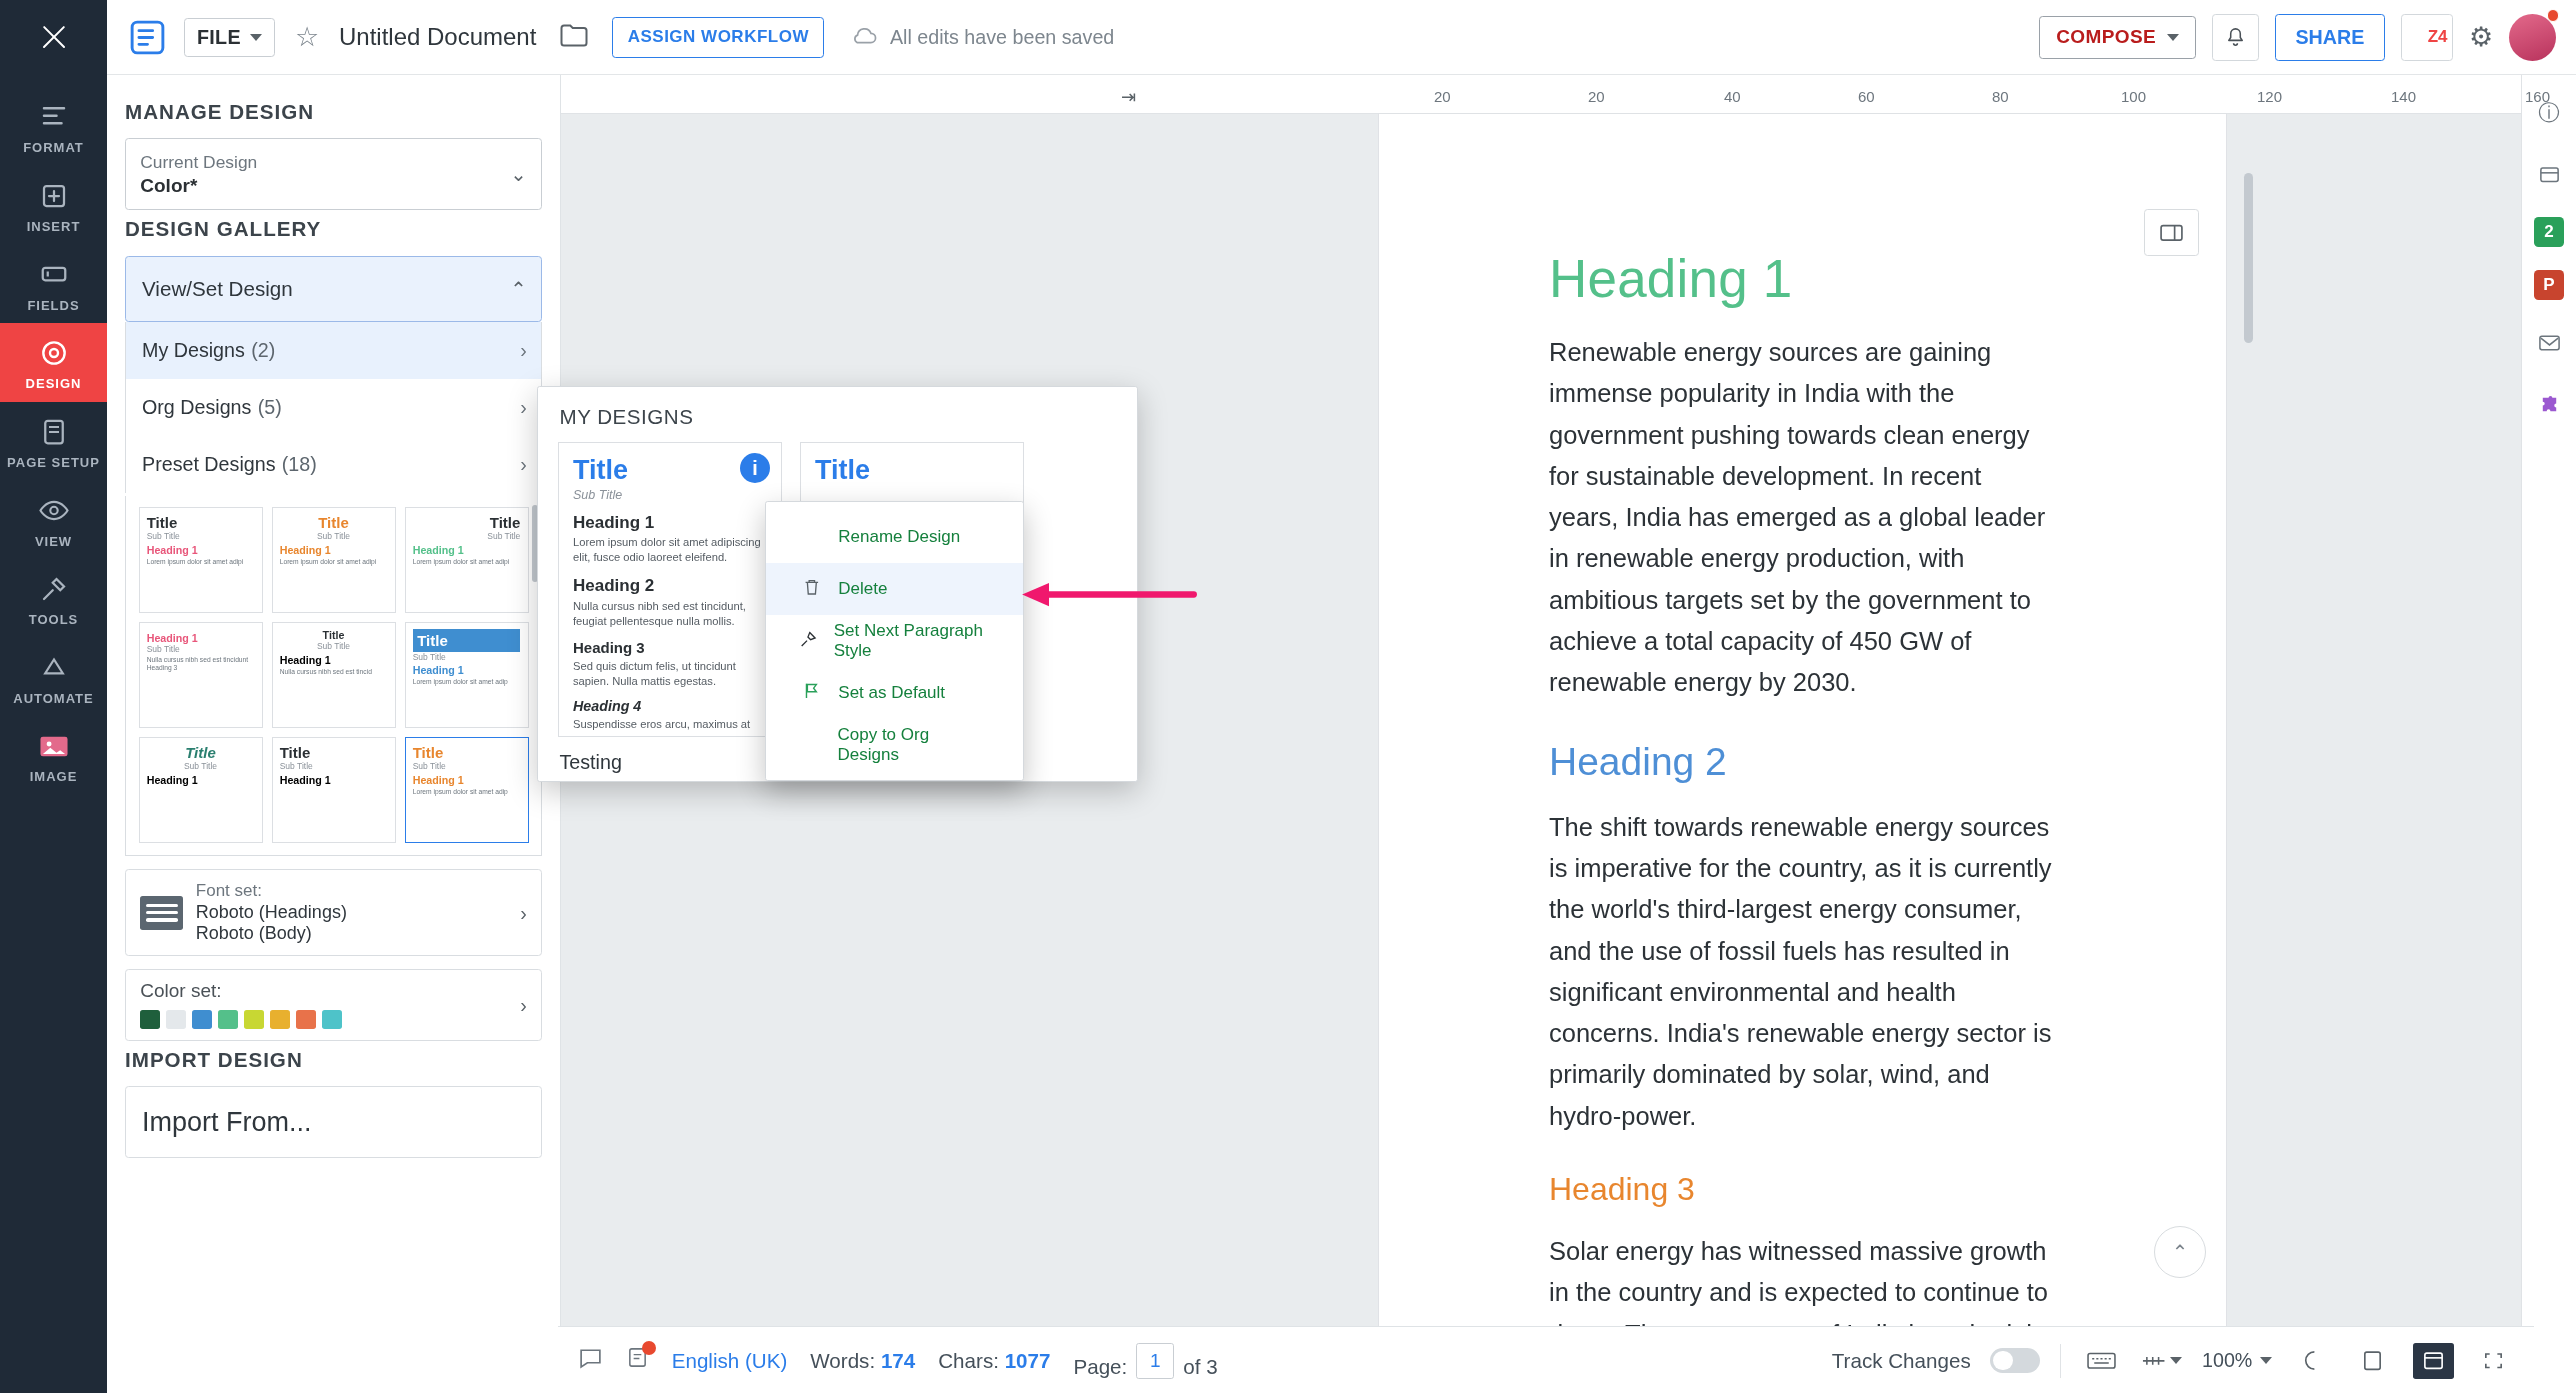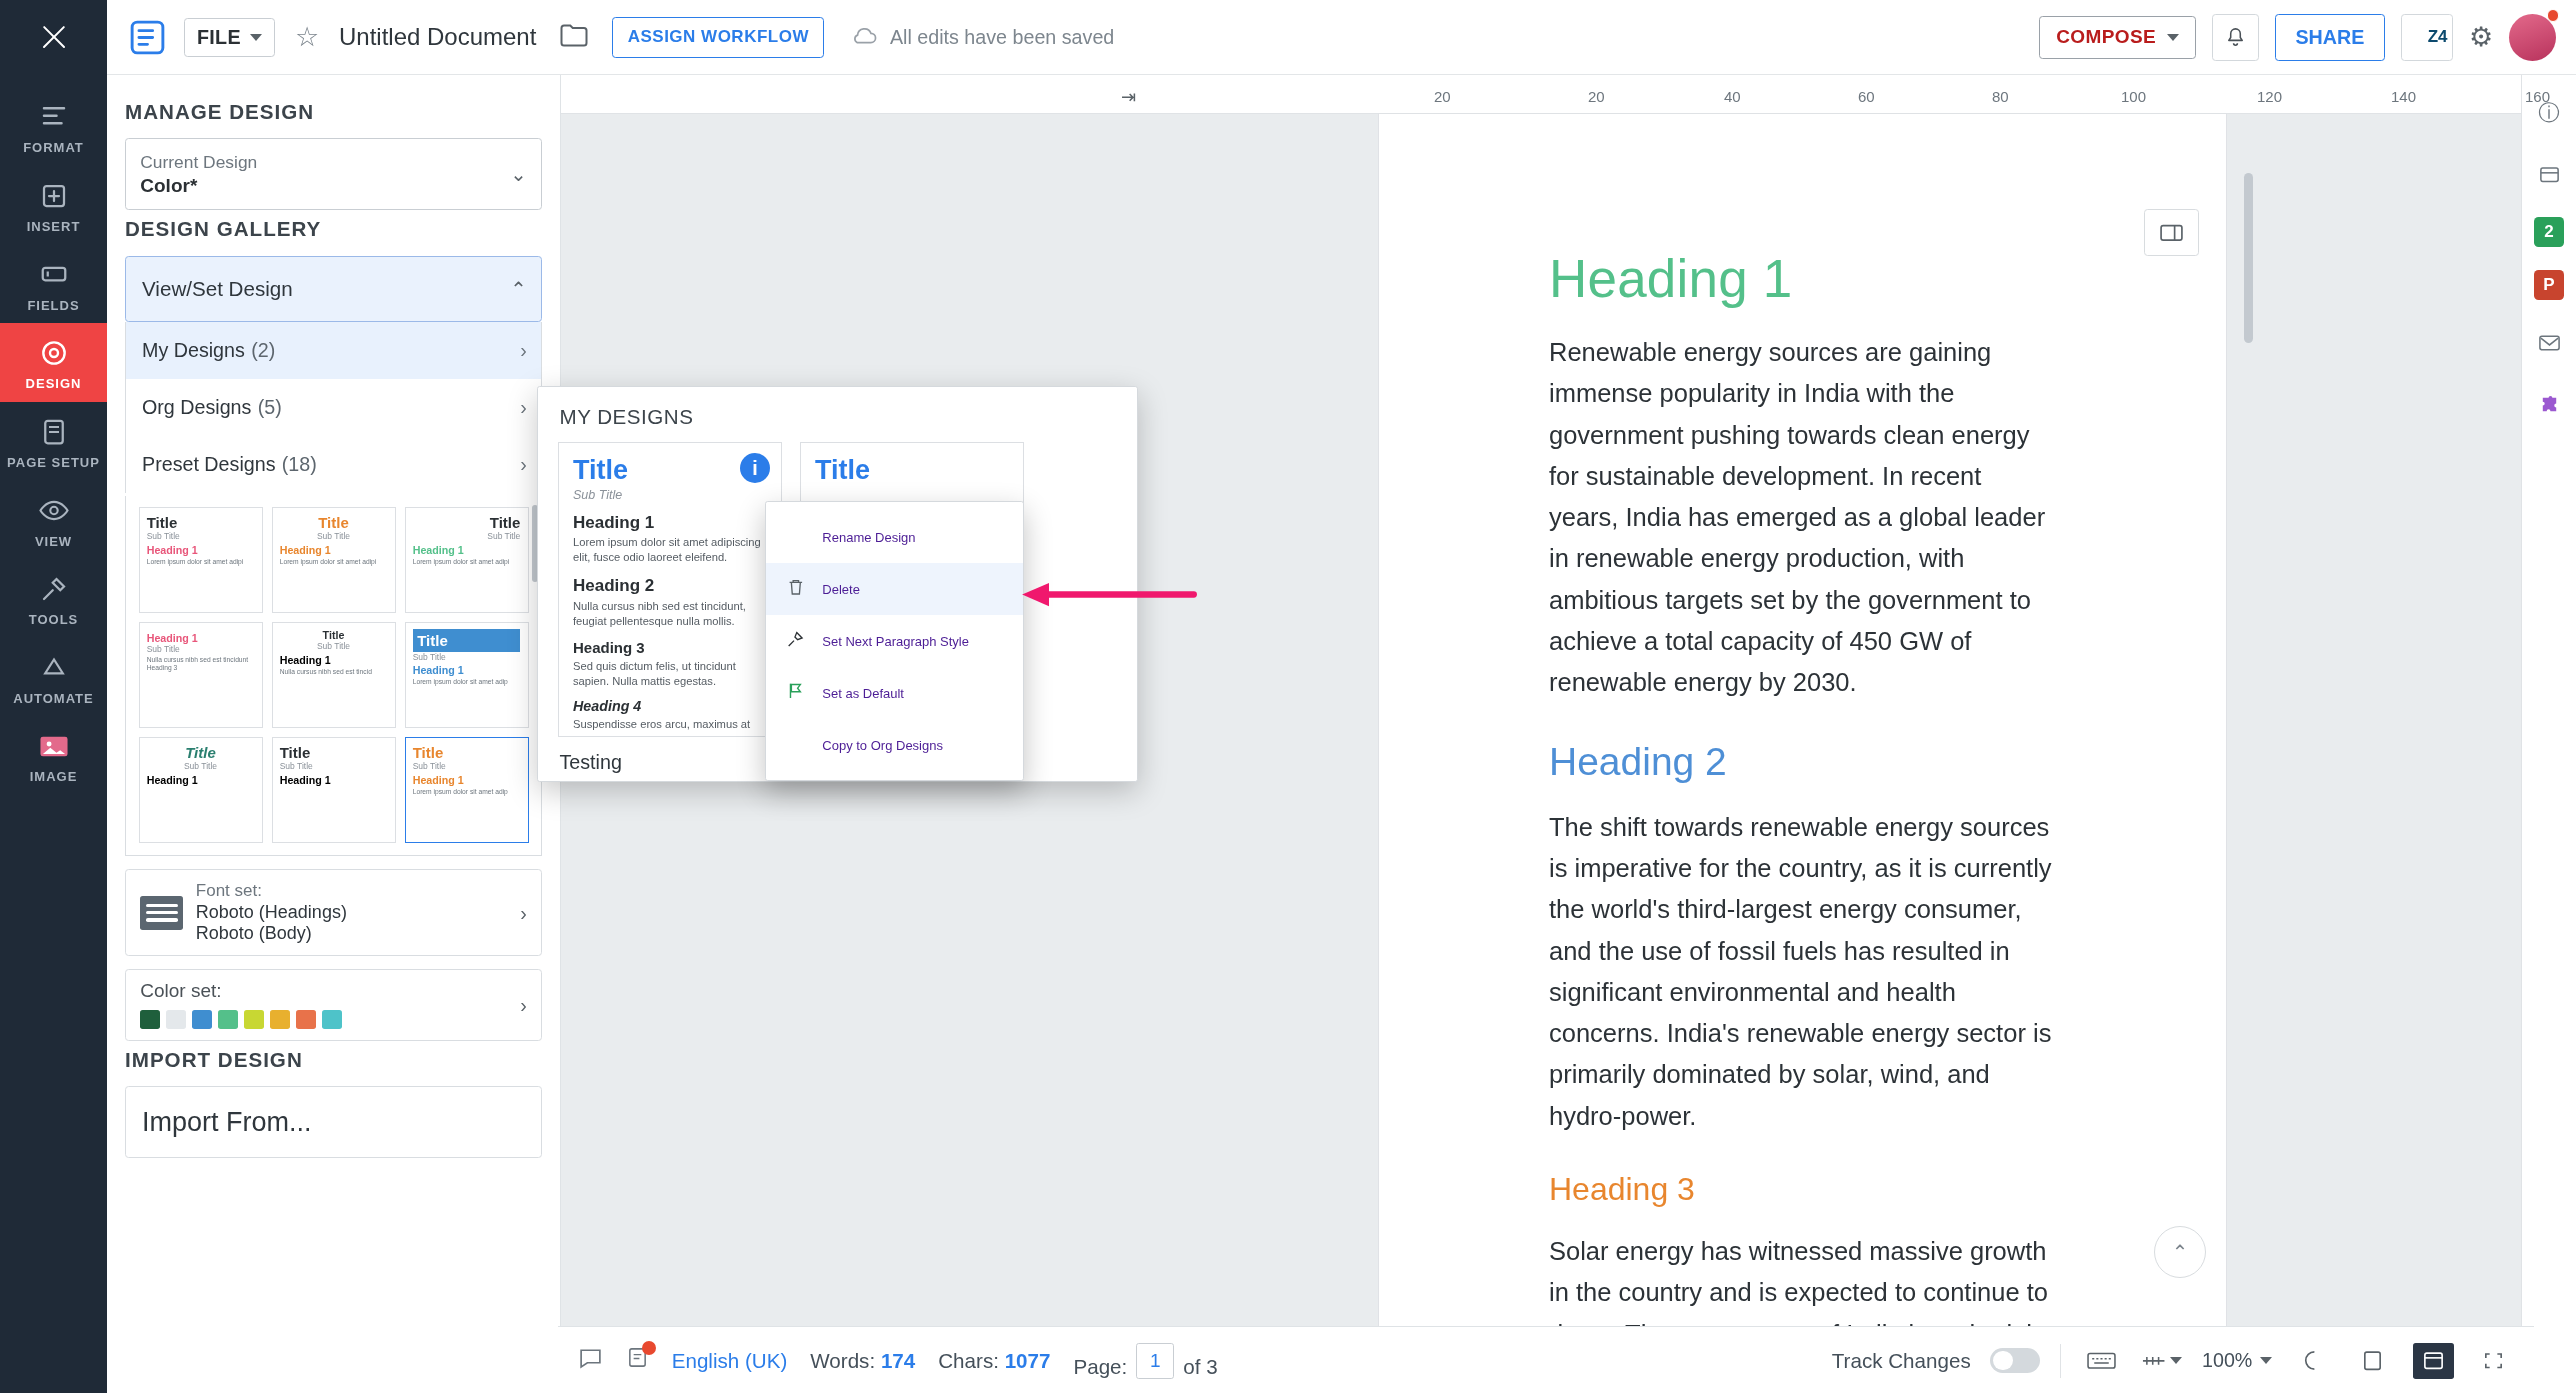--- a/index.html
+++ b/index.html
@@ -25,21 +25,21 @@
   .caret { width:0;height:0;border-left:6.3px solid transparent;border-right:6.3px solid transparent;border-top:7.2px solid #5a6268;}
   .star { margin-left:19.7px; font-size:27px; color:#7b848c; line-height:1; }
   .doc-title { margin-left:19.7px; font-size:24px; color:#2f363c; }
   .folder-ic { margin-left:23px; }
   .workflow-btn { margin-left:23px; height:41px; padding:0 14.3px; border:0.9px solid #2b7de9; color:#2b7de9; border-radius:3.6px; font-size:17px; font-weight:bold; letter-spacing:0.5px; display:flex; align-items:center; }
   .saved { margin-left:25px; display:flex; align-items:center; gap:10.7px; color:#7d868e; font-size:19.7px; }
   .topbar-right { margin-left:auto; display:flex; align-items:center; gap:16px; padding-right:19.7px; }
   .compose-btn { height:43px; padding:0 16px; border:0.9px solid #9aa1a8; border-radius:3.6px; display:flex; align-items:center; gap:10.7px; font-size:19px; font-weight:bold; color:#b91c1c; letter-spacing:0.4px;}
   .bell { width:47px; height:47px; border:0.9px solid #d3d8dc; border-radius:3.6px; display:flex; align-items:center; justify-content:center; font-size:23px; color:#4a5157;}
   .share-btn { height:47px; padding:0 19.7px; border:0.9px solid #2b7de9; border-radius:3.6px; color:#2b7de9; font-size:19.7px; font-weight:bold; display:flex; align-items:center;}
-  .zoho { width:52px; height:47px; border:0.9px solid #d3d8dc; border-radius:3.6px; display:flex;align-items:center;justify-content:center; font-size:17px; color:#0c4a6e; font-weight:bold;padding-left:21px;}
+  .zoho { width:52px; height:47px; border:0.9px solid #d3d8dc; border-radius:3.6px; display:flex;align-items:center;justify-content:center; font-size:17px; color:#ef4444; font-weight:bold;padding-left:21px;}
   .gear { font-size:27px; color:#5a6268; }
   .avatar-wrap { position:relative; }
   .avatar { width:47px;height:47px;border-radius:50%; background:linear-gradient(160deg,#e36a8b,#b8325c); }
   .avatar-dot { position:absolute; right:-2.7px; top:-4.5px; width:12.5px;height:12.5px;border-radius:50%; background:#e8492f; border:1.8px solid #fff;}
 
   
   .bodyrow { flex:1; display:flex; min-height:0; }
 
   
   .rail { width:107px; background:#1f2a37; display:flex; flex-direction:column; align-items:center; padding-top:12.5px; flex:0 0 107px;}
@@ -87,21 +87,21 @@
   .c-sub { font-size:12.5px; font-style:italic; color:#8a9199; margin-top:1.8px;}
   .c-h { font-size:17px; font-weight:bold; color:#2b3034; margin-top:10.7px;}
   .c-p { font-size:11.2px; color:#555c63; line-height:1.34; margin-top:2.7px;}
   .c-h4 { font-size:14.3px; font-weight:bold; font-style:italic; color:#2b3034; margin-top:9px;}
   .card-label { font-size:19.7px; color:#2f363c; padding:14.3px 1.8px 0 1.8px;}
   .info-dot { position:absolute; right:10.7px; top:10.7px; width:30px;height:30px;border-radius:50%; background:#2b7de9; color:#fff; display:flex;align-items:center;justify-content:center; font-size:19.7px; font-weight:bold;}
   .reset-row { border-top:0.9px solid #e2e5e8; padding:19.7px 21.5px; font-size:20.6px; color:#2f363c;}
 
   
   .ctx { position:absolute; left:765px; top:501px; width:259px; background:#fff; border:0.9px solid #d5d9dd; border-radius:2.7px; box-shadow:0 10.7px 29px rgba(0,0,0,.24); z-index:60; padding:9px 0;}
-  .ctx-item { height:52px; display:flex; align-items:center; gap:14.3px; padding:0 17px; font-size:13px; color:#4c1d95;}
+  .ctx-item { height:52px; display:flex; align-items:center; gap:14.3px; padding:0 33px; font-size:17px; color:#15803d;}
   .ctx-item.hl { background:#eef4fd; }
   .ctx-ic { width:25px; text-align:center; color:#5a6268; font-size:19px;}
   .arrow-ann { position:absolute; left:1015px; top:580px; width:186px; height:29px; z-index:70; }
 
   
   .docarea { flex:1; background:#e9ecee; position:relative; min-width:0; }
   .ruler { height:39px; background:#fff; border-bottom:0.9px solid #e0e3e6; position:relative; }
   .ruler .band { position:absolute; left:814px; right:295px; top:0; bottom:0; }
   .tick { position:absolute; top:12.5px; font-size:15px; color:#6d767e; }
   .rl-ic { position:absolute; left:560px; top:10.7px; color:#5a6268; font-size:18px;}

